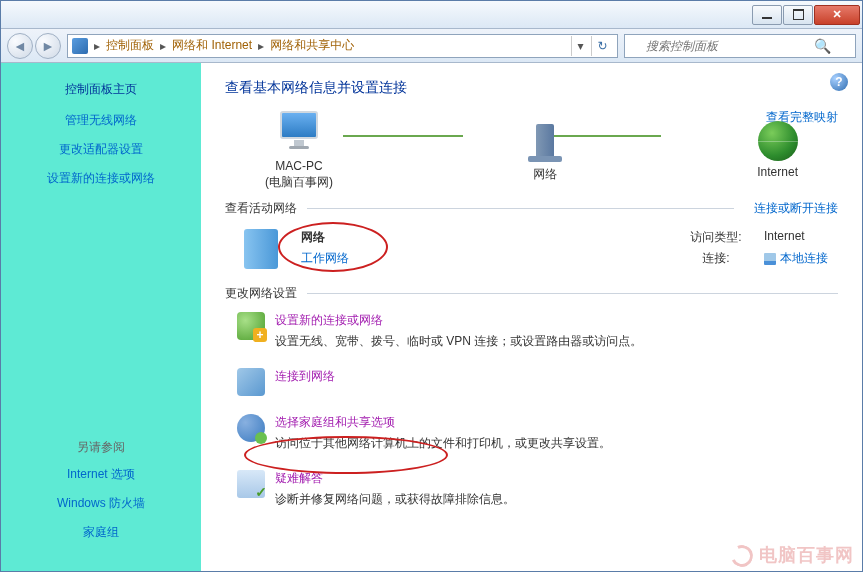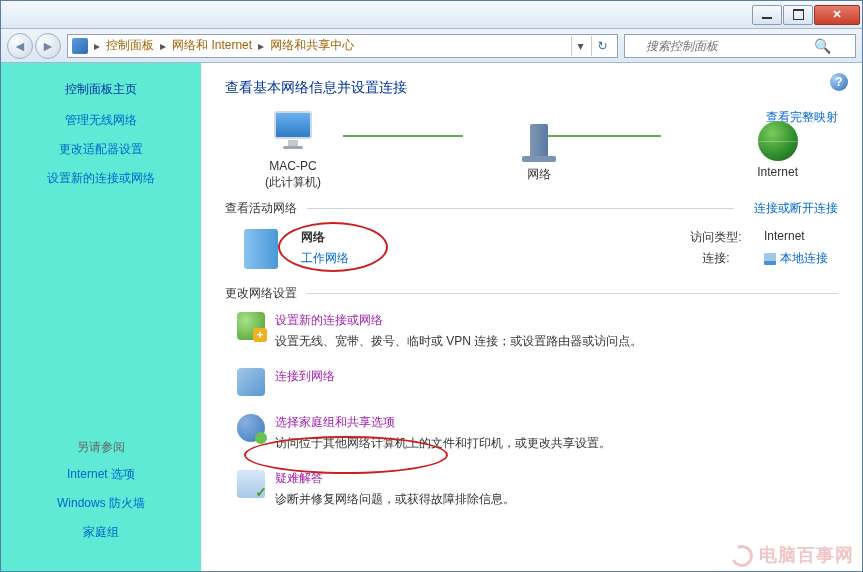--- a/index.html
+++ b/index.html
@@ -160,21 +160,21 @@
 
       <div class="netmap">
         <div class="line l1"></div>
         <div class="line l2"></div>
         <div class="node">
           <div class="icon-computer">
             <div class="monitor"></div>
               <div class="stand"></div>
               <div class="base"></div>
           </div>
-          <div class="lbl"><span>MAC-PC</span><br><span>(此计算机)</span></div>
+          <div class="lbl"><span>MAC-PC</span><br><span>(电脑百事网)</span></div>
         </div>
         <div class="node">
           <div class="icon-server">
               <div class="tower"></div>
             </div>
           <div class="lbl">网络</div>
         </div>
         <div class="node">
           <div class="icon-globe"></div>
           <div class="lbl">Internet</div>

